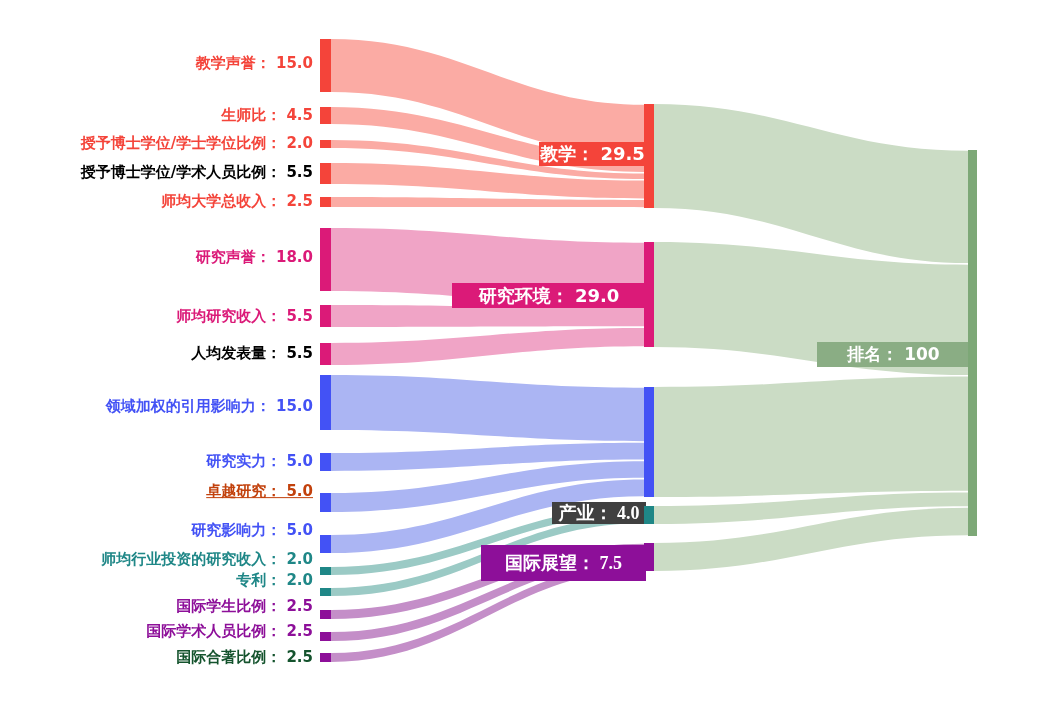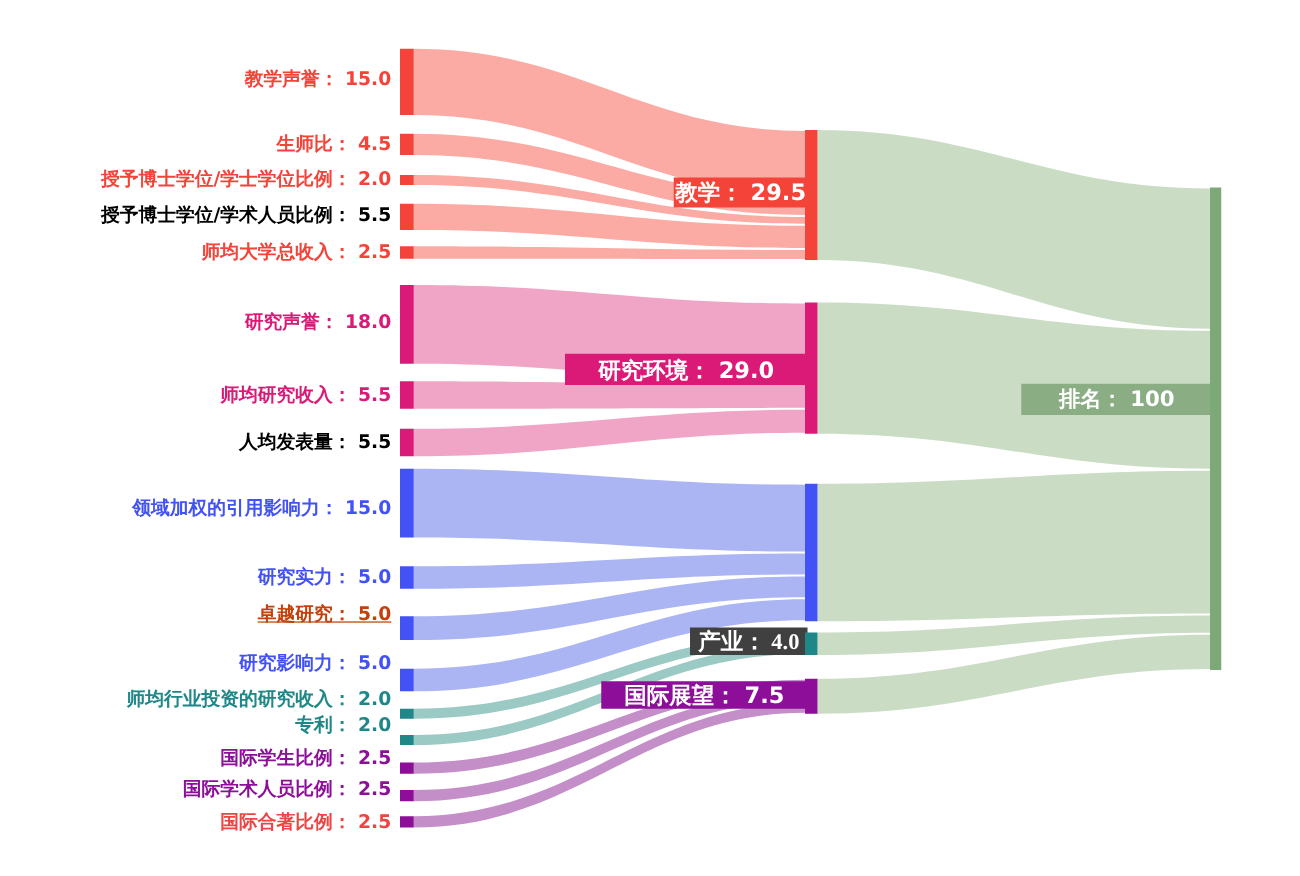--- a/index.html
+++ b/index.html
@@ -20,21 +20,21 @@
     text-align:center;
   }
   .mid-box{
     position:absolute;z-index:2;
     color:#ffffff;font-size:18px;white-space:nowrap;
     display:flex;align-items:center;justify-content:center;
   }
   .final-box{
     position:absolute;z-index:2;
     color:#ffffff;font-size:17px;white-space:nowrap;
-    display:flex;align-items:center;justify-content:center;
+    display:flex;align-items:center;justify-content:center;margin-top:35px;
   }
 </style>
 </head>
 <body>
 
 <div id="canvas">
   <svg id="flows" width="1040" height="701" viewBox="0 0 1040 701">
       <path d="M331,39 C462.46000000000004,39 512.54,104.8 644,104.8 L644,156.0813559322034 C512.54,156.0813559322034 462.46000000000004,92 331,92 Z" fill="#fbaba4"></path>
       <path d="M331,107 C462.46000000000004,107 512.54,157.68135593220342 644,157.68135593220342 L644,171.9457627118644 C512.54,171.9457627118644 462.46000000000004,124 331,124 Z" fill="#fbaba4"></path>
       <path d="M331,140 C462.46000000000004,140 512.54,173.54576271186443 644,173.54576271186443 L644,178.99661016949153 C512.54,178.99661016949153 462.46000000000004,148 331,148 Z" fill="#fbaba4"></path>
@@ -54,21 +54,21 @@
       <path d="M331,653 C462.46000000000004,653 512.54,562.4666666666667 644,562.4666666666667 L644,570.2000000000002 C512.54,570.2000000000002 462.46000000000004,662 331,662 Z" fill="#c48ec8"></path>
       <path d="M654,104 C785.88,104 836.12,150.8 968,150.8 L968,263.07 C836.12,263.07 785.88,208 654,208 Z" fill="#cbdcc5"></path>
       <path d="M654,242 C785.88,242 836.12,264.67 968,264.67 L968,375.01 C836.12,375.01 785.88,347 654,347 Z" fill="#cbdcc5"></path>
       <path d="M654,387 C785.88,387 836.12,376.61 968,376.61 L968,490.81 C836.12,490.81 785.88,497 654,497 Z" fill="#cbdcc5"></path>
       <path d="M654,506 C785.88,506 836.12,492.41 968,492.41 L968,506.25 C836.12,506.25 785.88,524 654,524 Z" fill="#cbdcc5"></path>
       <path d="M654,543 C785.88,543 836.12,507.85 968,507.85 L968,535.2 C836.12,535.2 785.88,571 654,571 Z" fill="#cbdcc5"></path>
     </svg>
 <div class="mid-box" style="left: 539px; top: 142px; width: 107px; height: 24px; background: rgb(244, 68, 58);">教学：  29.5</div>
     <div class="mid-box" style="left: 452px; top: 283px; width: 194px; height: 25px; background: rgb(219, 26, 120);">研究环境：  29.0</div>
     <div class="mid-box" style="left: 552px; top: 502px; width: 94px; height: 22px; background: #404040; font-family: Liberation Serif, serif;">产业：  4.0</div>
-    <div class="mid-box" style="left: 481px; top: 545px; width: 165px; height: 22px; background: rgb(141, 15, 153);">国际展望：  7.5</div>
+    <div class="mid-box" style="left: 481px; top: 545px; width: 165px; height: 36px; background: rgb(141, 15, 153); font-family: Liberation Serif, serif;">国际展望：  7.5</div>
     <div class="final-box" style="left: 817px; top: 307px; width: 153px; height: 25px; background: rgb(138, 173, 132);">排名：  100</div>
     <div class="node-bar" style="left: 320px; top: 39px; width: 11px; height: 53px; background: rgb(244, 68, 58);"></div>
     <div class="node-bar" style="left: 320px; top: 107px; width: 11px; height: 17px; background: rgb(244, 68, 58);"></div>
     <div class="node-bar" style="left: 320px; top: 140px; width: 11px; height: 8px; background: rgb(244, 68, 58);"></div>
     <div class="node-bar" style="left: 320px; top: 163px; width: 11px; height: 21px; background: rgb(244, 68, 58);"></div>
     <div class="node-bar" style="left: 320px; top: 197px; width: 11px; height: 10px; background: rgb(244, 68, 58);"></div>
     <div class="node-bar" style="left: 644px; top: 104px; width: 10px; height: 104px; background: rgb(244, 68, 58);"></div>
     <div class="node-bar" style="left: 320px; top: 228px; width: 11px; height: 63px; background: rgb(219, 26, 120);"></div>
     <div class="node-bar" style="left: 320px; top: 305px; width: 11px; height: 22px; background: rgb(219, 26, 120);"></div>
     <div class="node-bar" style="left: 320px; top: 343px; width: 11px; height: 22px; background: rgb(219, 26, 120);"></div>
@@ -95,14 +95,14 @@
     <div class="src-label" style="right: 727px; top: 317px; color: rgb(219, 26, 120);">师均研究收入：  5.5</div>
     <div class="src-label" style="right: 727px; top: 354px; color: #000000;">人均发表量：  5.5</div>
     <div class="src-label" style="right: 727px; top: 407px; color: rgb(67, 82, 245);">领域加权的引用影响力：  15.0</div>
     <div class="src-label" style="right: 727px; top: 462px; color: rgb(67, 82, 245);">研究实力：  5.0</div>
     <div class="src-label" style="right: 727px; top: 492px; color: #c2410c; text-decoration: underline;">卓越研究：  5.0</div>
     <div class="src-label" style="right: 727px; top: 531px; color: rgb(67, 82, 245);">研究影响力：  5.0</div>
     <div class="src-label" style="right: 727px; top: 560px; color: rgb(31, 135, 135);">师均行业投资的研究收入：  2.0</div>
     <div class="src-label" style="right: 727px; top: 581px; color: rgb(31, 135, 135);">专利：  2.0</div>
     <div class="src-label" style="right: 727px; top: 607px; color: rgb(141, 15, 153);">国际学生比例：  2.5</div>
     <div class="src-label" style="right: 727px; top: 632px; color: rgb(141, 15, 153);">国际学术人员比例：  2.5</div>
-    <div class="src-label" style="right: 727px; top: 658px; color: #ef4444;">国际合著比例：  2.5</div>
+    <div class="src-label" style="right: 727px; top: 658px; color: #14532d;">国际合著比例：  2.5</div>
   </div>
 
 </body></html>

